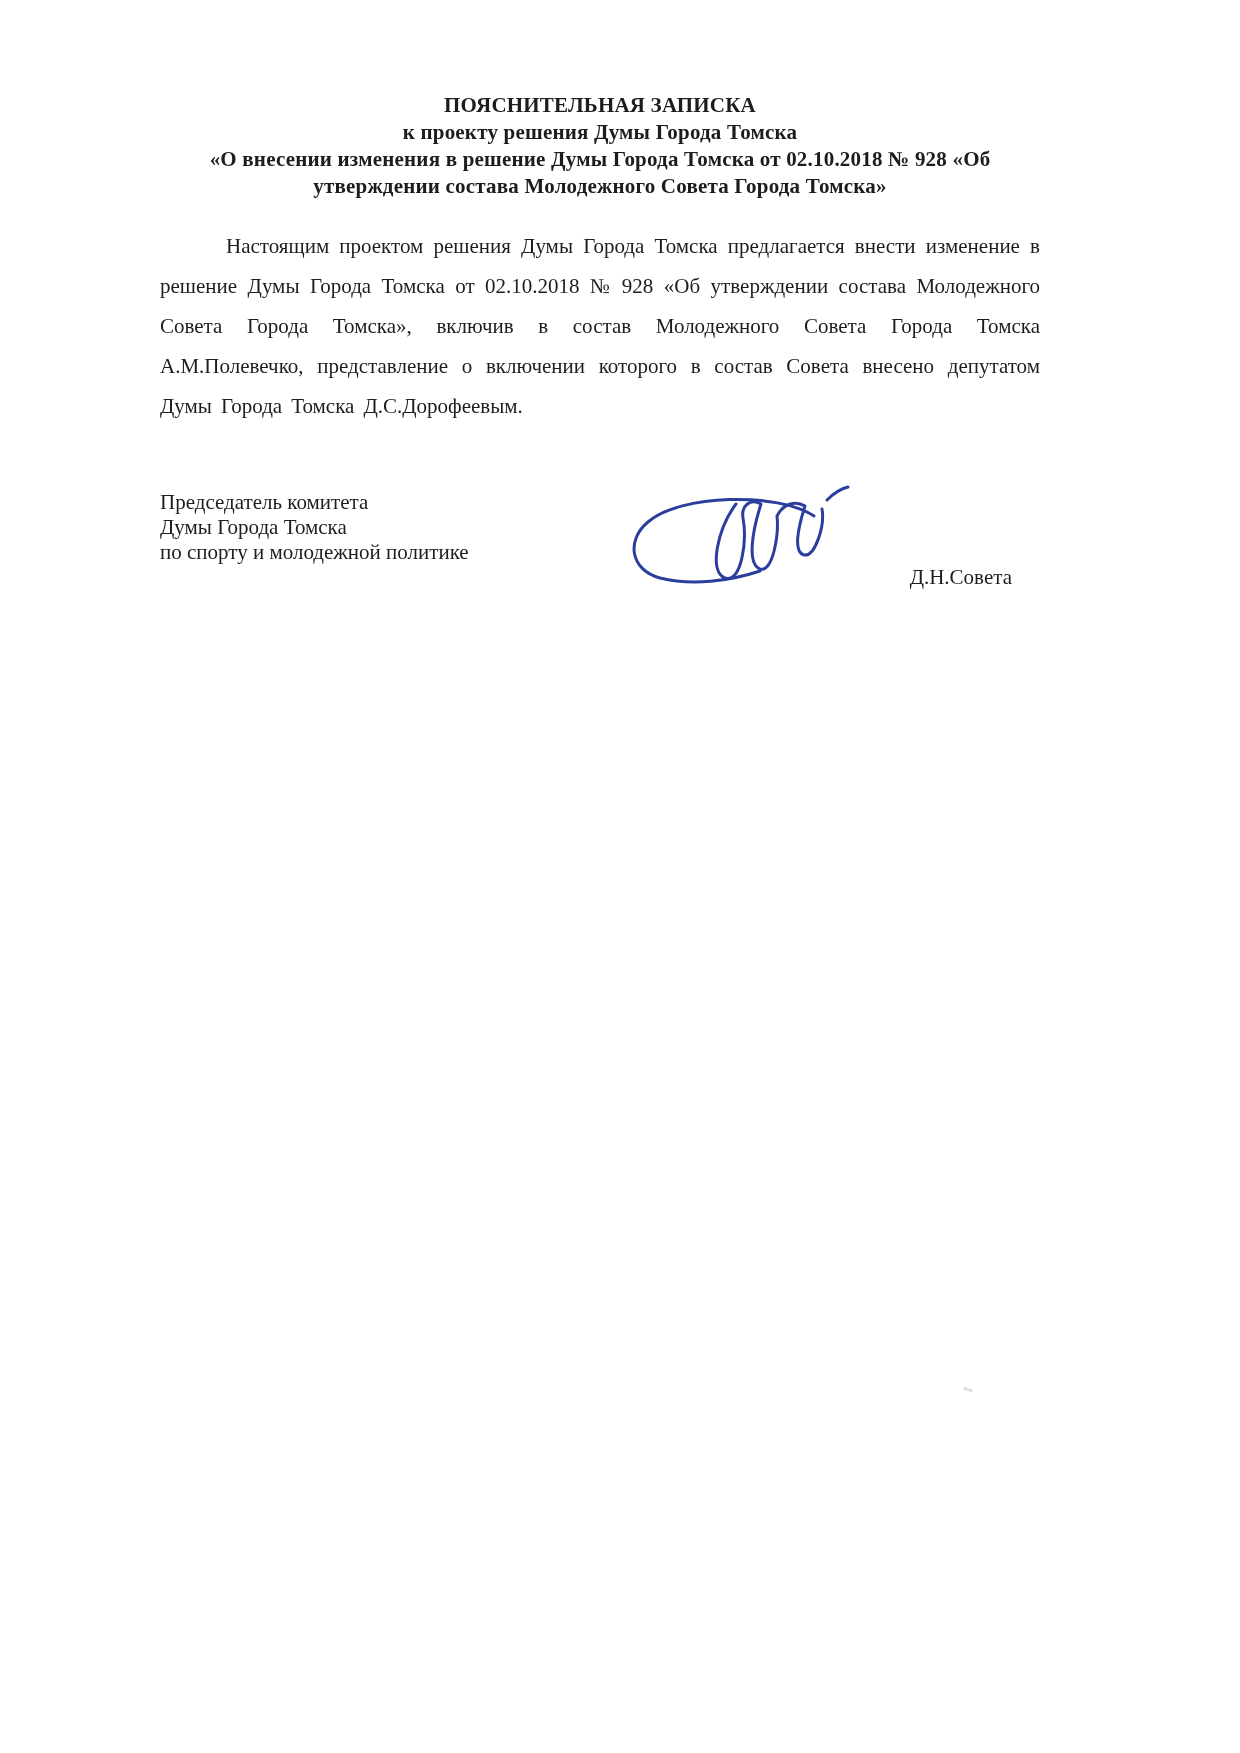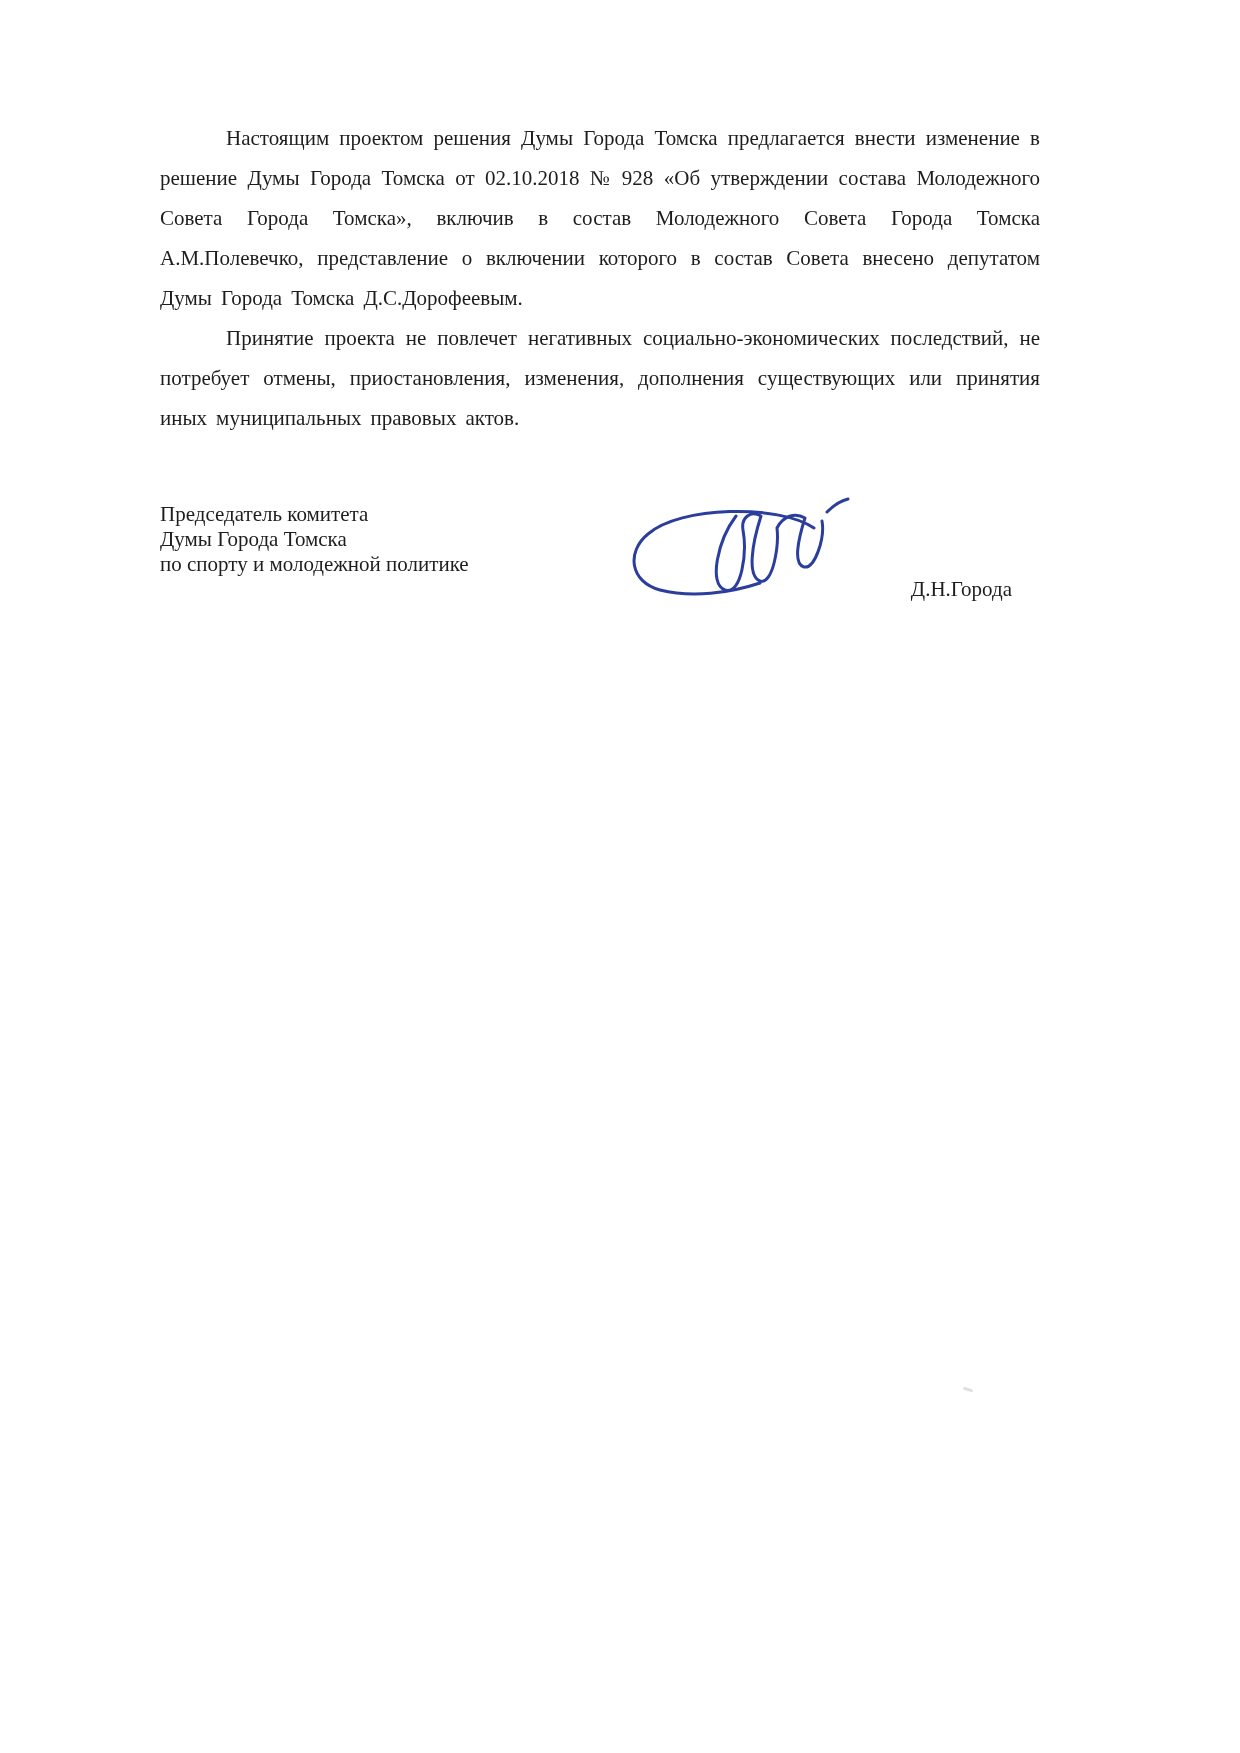--- a/index.html
+++ b/index.html
@@ -94,43 +94,47 @@
     transform: rotate(18deg);
     border-radius: 2px;
     opacity: 0.6;
   }
 </style>
 </head>
 <body>
 
 <div class="page">
 
+  <header class="title-block">
+    <div class="title-line">ПОЯСНИТЕЛЬНАЯ ЗАПИСКА</div>
+    <div class="title-line">к проекту решения Думы Города Томска</div>
+    <div class="title-line wrap">«О внесении изменения в решение Думы Города Томска от 02.10.2018 № 928 «Об утверждении состава Молодежного Совета Города Томска»</div>
+  </header>
 
   <main class="body-text">
     <p class="body-paragraph">Настоящим проектом решения Думы Города Томска предлагается внести изменение в решение Думы Города Томска от 02.10.2018 № 928 «Об утверждении состава Молодежного Совета Города Томска», включив в состав Молодежного Совета Города Томска А.М.Полевечко, представление о включении которого в состав Совета внесено депутатом Думы Города Томска Д.С.Дорофеевым.</p>
-    <p class="body-paragraph">Принятие проекта не повлечет негативных социально-экономических последствий, не потребует отмены, приостановления, изменения, дополнения существующих или принятия иных муниципальных правовых актов.</p>
   </main>
 
   <section class="signature-row">
 
     <div class="signer-position">
       <div>Председатель комитета</div>
       <div>Думы Города Томска</div>
       <div>по спорту и молодежной политике</div>
     </div>
 
     <div class="signature-wrap">
       <svg viewBox="0 0 240 110" width="240" height="110">
         <g fill="none" stroke-width="3" stroke-linecap="round" stroke-linejoin="round">
           <path d="M 196,32 C 160,8 62,10 30,38 C 8,56 12,86 42,94 C 74,102 112,97 142,87" stroke="#2b3e9e"></path>
           <path d="M 118,20 C 100,44 90,88 107,94 C 124,99 129,56 125,34 C 123,22 132,14 143,20 C 134,48 129,80 142,85 C 155,89 161,50 159,32 C 165,20 177,16 187,22 C 180,44 175,68 186,71 C 197,73 207,42 204,25" stroke="#2b3e9e"></path>
           <path d="M 209,16 C 215,10 222,5 230,3" stroke="#2b3e9e"></path>
         </g>
       </svg>
     </div>
 
-    <div class="signer-name">Д.Н.Города</div>
+    <div class="signer-name">Д.Н.Совета</div>
 
   </section>
 
 </div>
 
 <div class="scan-speckle"></div>
 
 </body></html>

